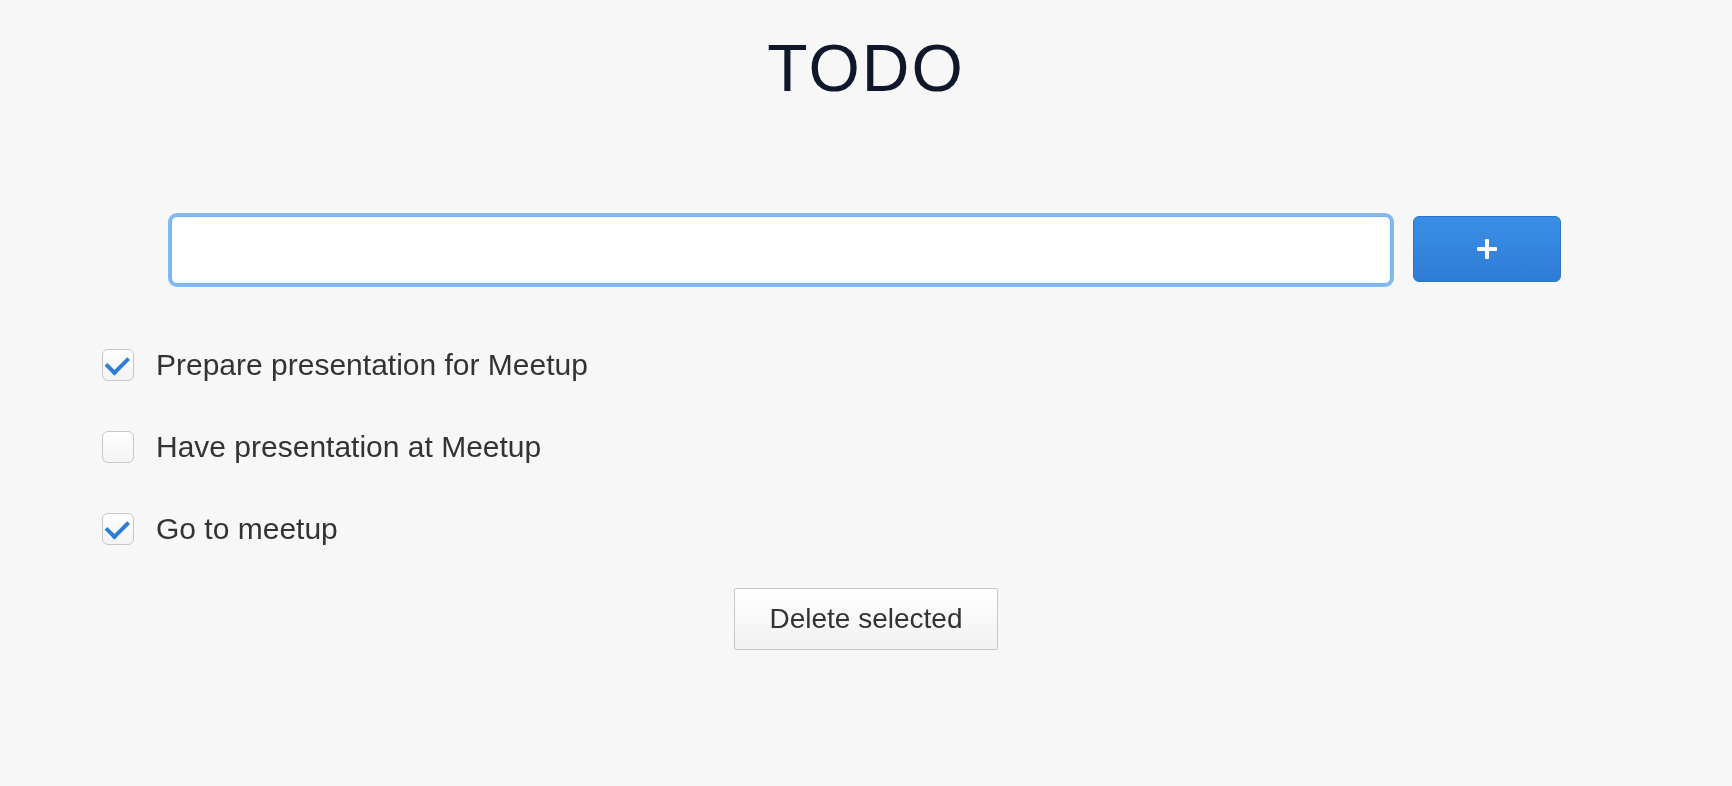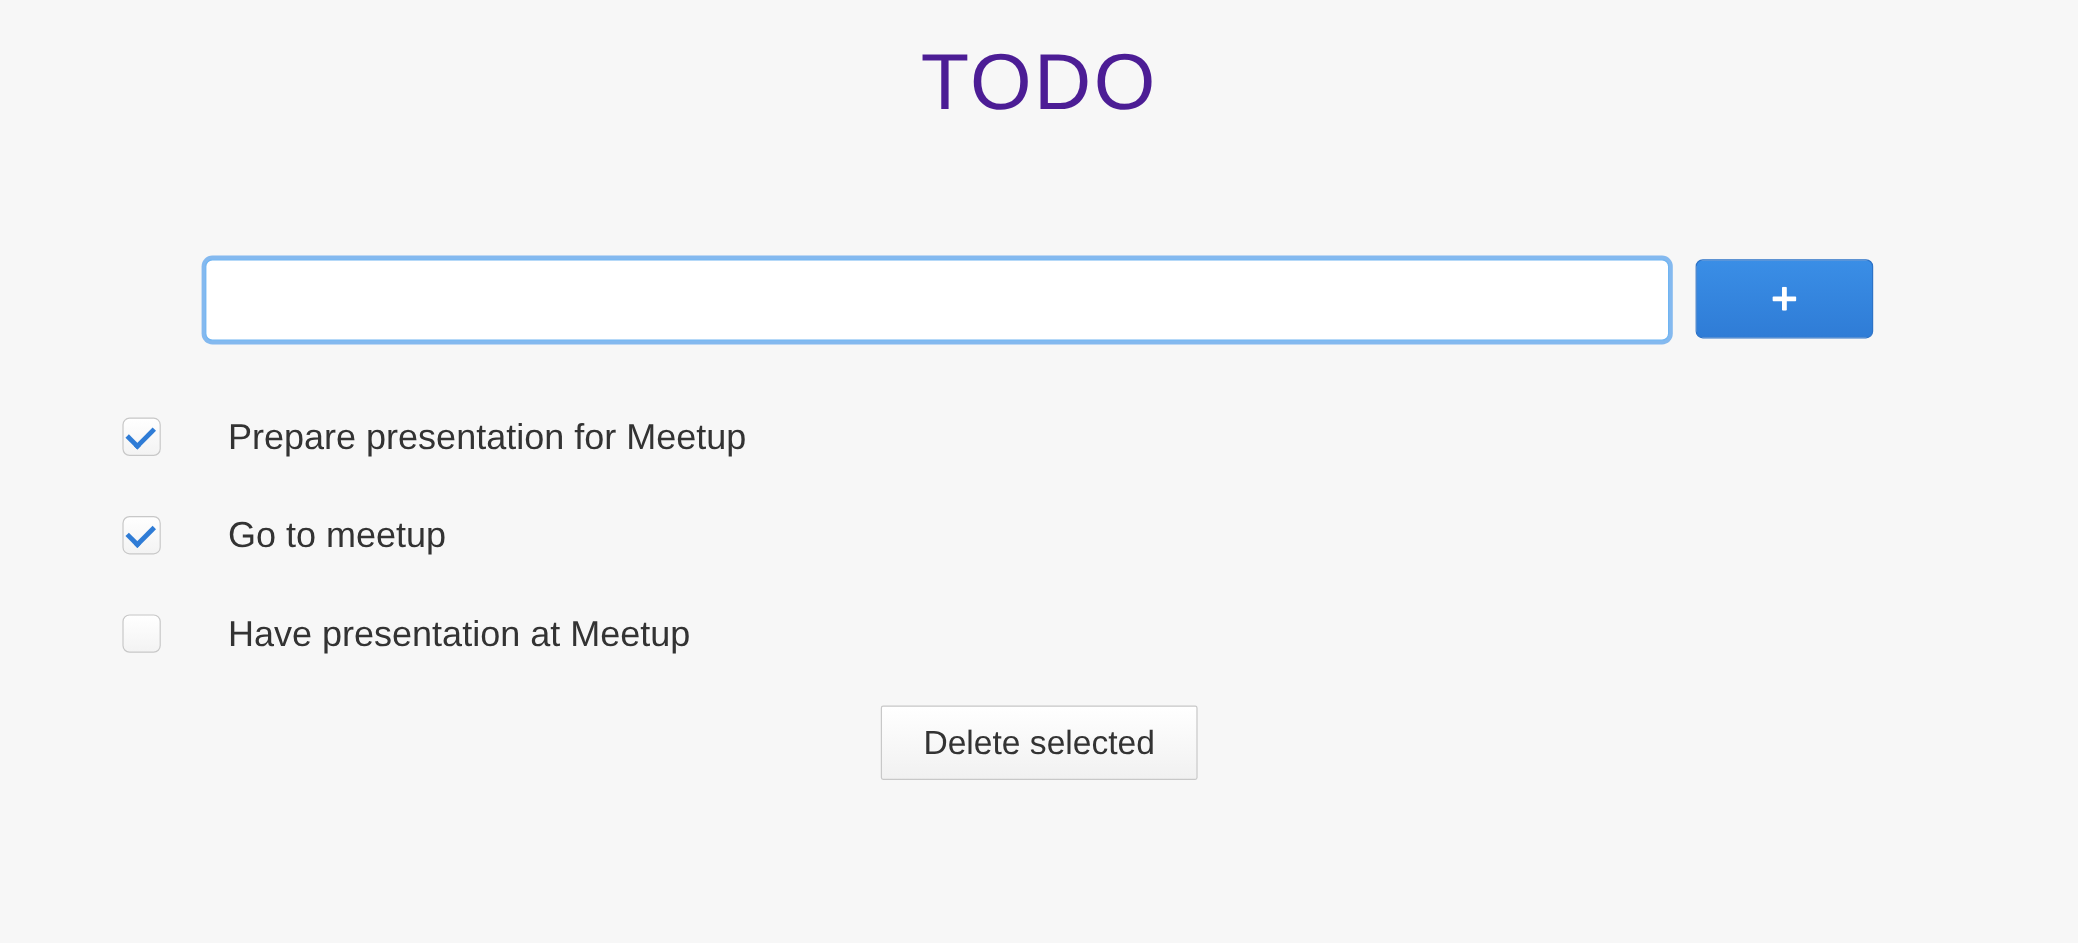--- a/index.html
+++ b/index.html
@@ -18,21 +18,21 @@
 
     .container {
       width: 100%;
       padding-top: 30px;
     }
 
     .title {
       text-align: center;
       font-size: 66px;
       font-weight: 300;
-      color: #4c1d95;
+      color: #0f172a;
       letter-spacing: 2px;
       margin-bottom: 110px;
     }
 
     .input-row {
       display: flex;
       align-items: stretch;
       justify-content: center;
       gap: 22px;
       padding: 0 100px;
@@ -70,22 +70,23 @@
       display: block;
     }
 
     .todo-list {
       padding: 0 100px;
       margin-top: 20px;
     }
 
     .todo-item {
       display: flex;
+      align-items: center;
       padding: 24px 0;
-      gap: 56px;
+      gap: 22px;
     }
 
     .checkbox {
       width: 32px;
       height: 32px;
       border: 1px solid #c8c8c8;
       border-radius: 6px;
       background: linear-gradient(to bottom, #ffffff, #f3f3f3);
       cursor: pointer;
       display: flex;
@@ -144,25 +145,25 @@
       </span>
     </button>
   </div>
 
   <div class="todo-list">
     <div class="todo-item">
       <div class="checkbox checked"></div>
       <span class="todo-label">Prepare presentation for Meetup</span>
     </div>
     <div class="todo-item">
+      <div class="checkbox"></div>
+      <span class="todo-label">Have presentation at Meetup</span>
+    </div>
+    <div class="todo-item">
       <div class="checkbox checked"></div>
       <span class="todo-label">Go to meetup</span>
-    </div>
-    <div class="todo-item">
-      <div class="checkbox"></div>
-      <span class="todo-label">Have presentation at Meetup</span>
     </div>
   </div>
 
   <div class="footer">
     <button class="delete-button">Delete selected</button>
   </div>
 </div>
 
 </body></html>

